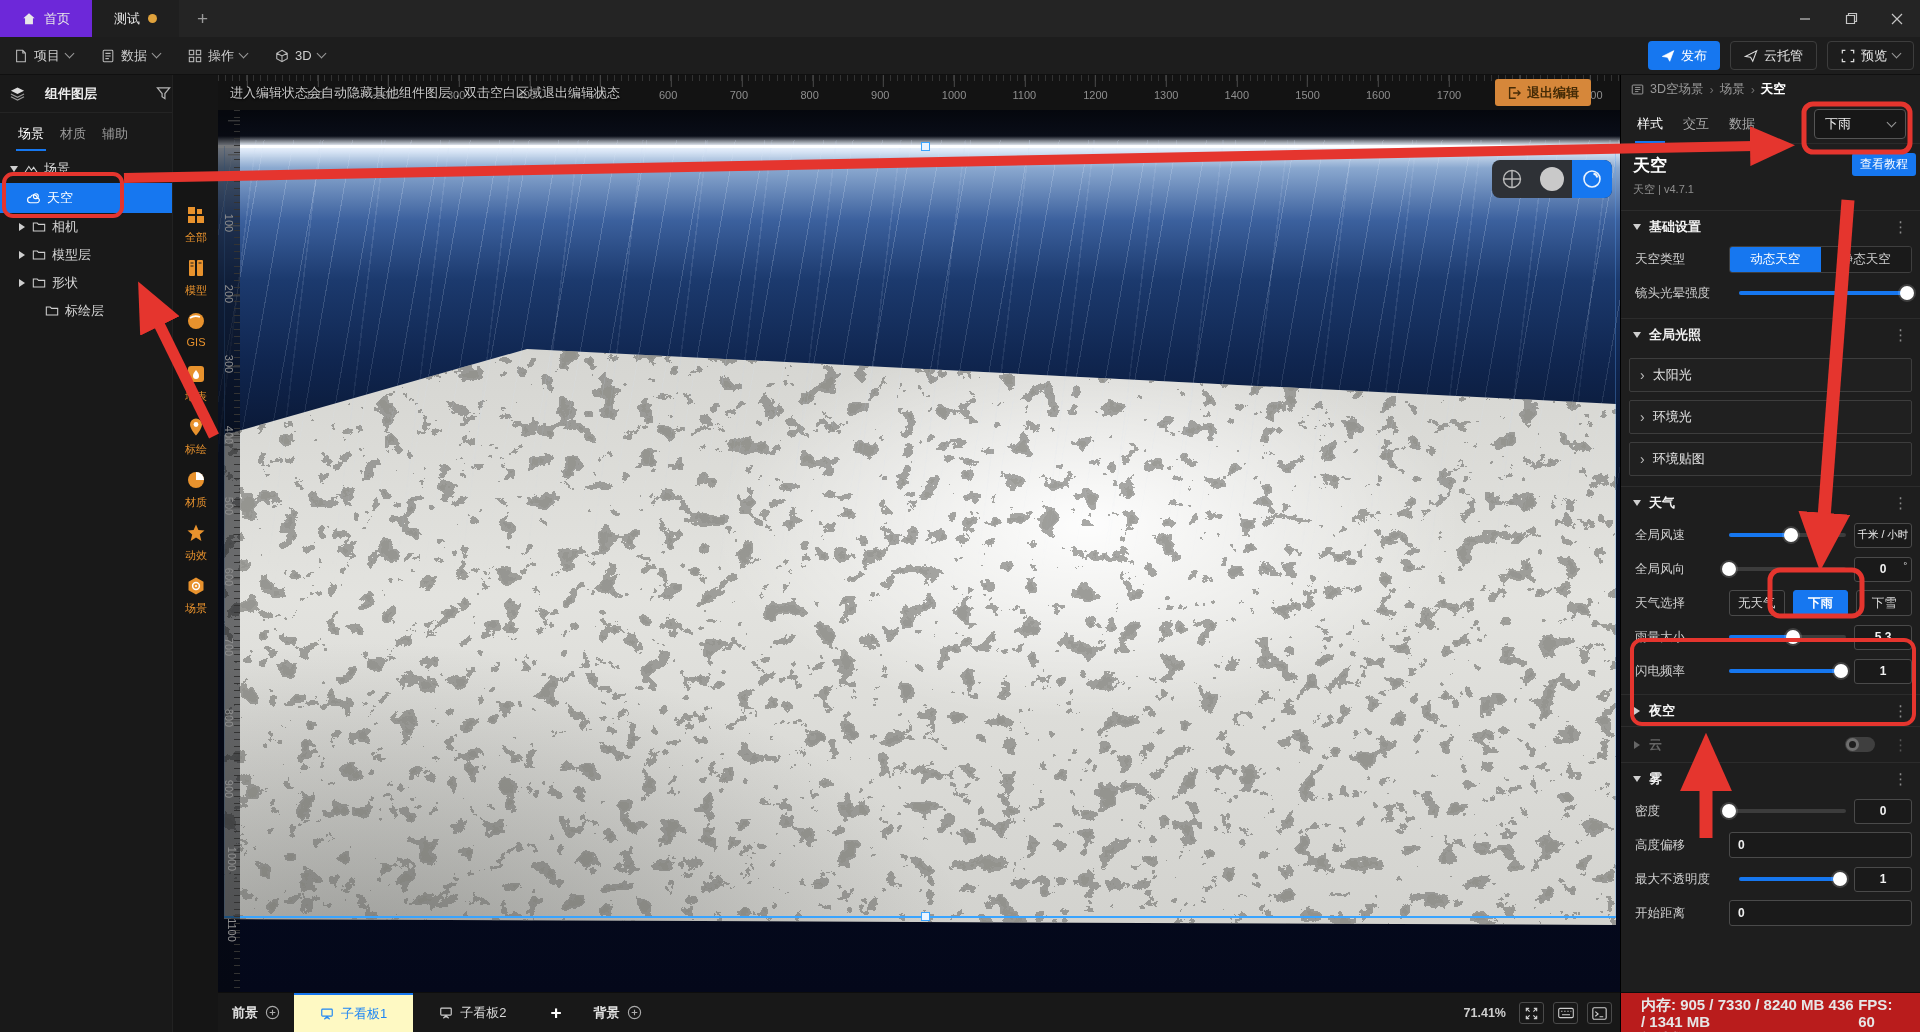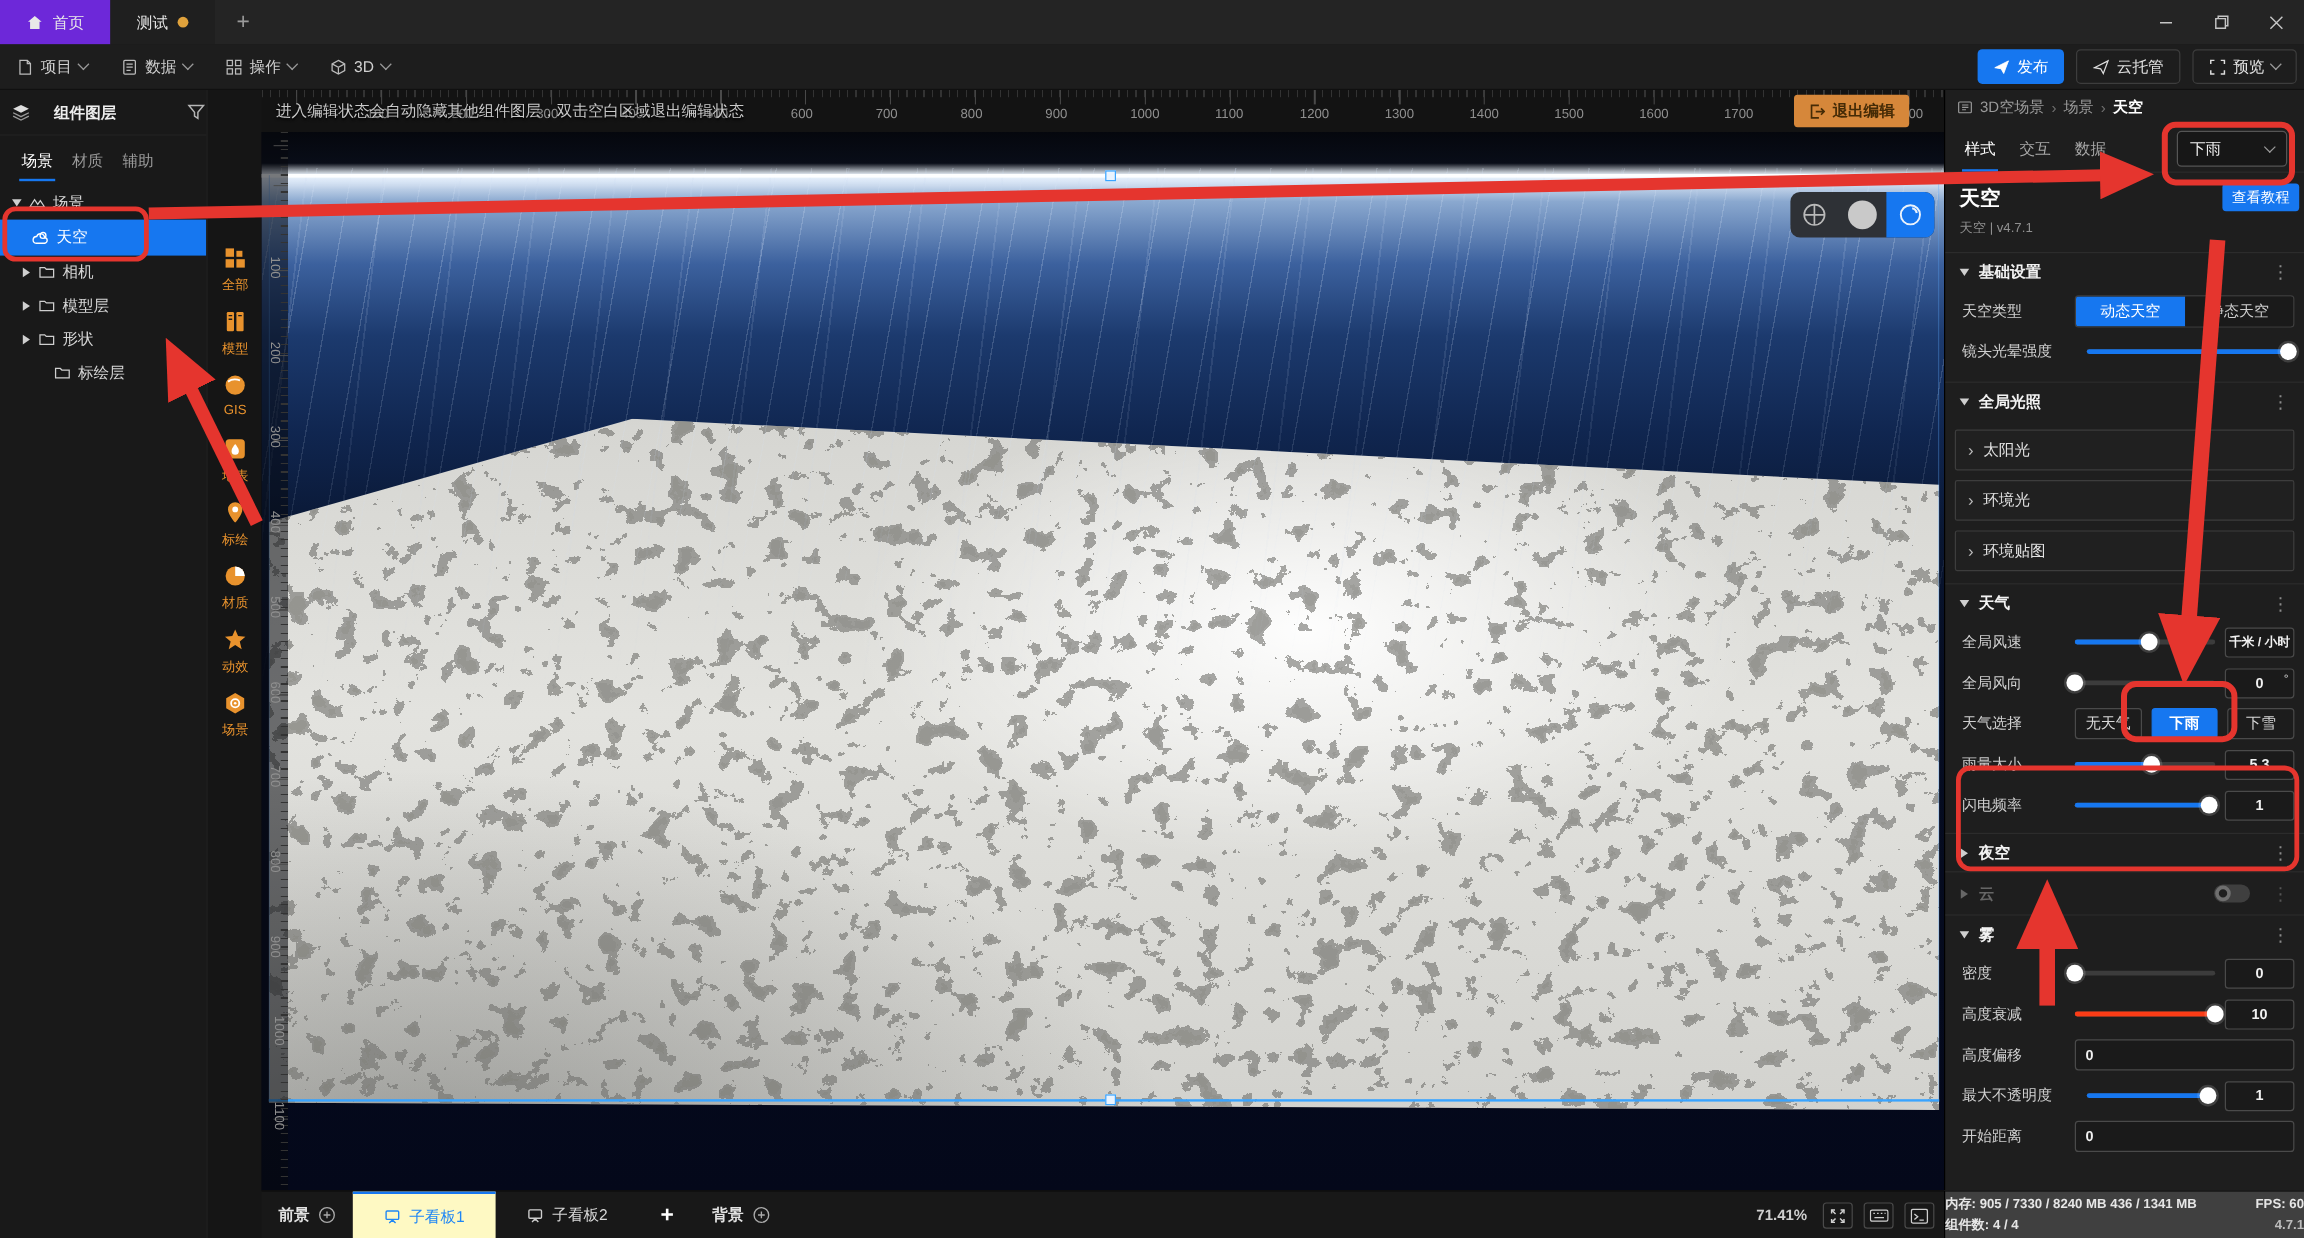--- a/index.html
+++ b/index.html
@@ -128,35 +128,35 @@
   .toggle i{position:absolute;left:1px;top:1px;width:13px;height:13px;border-radius:50%;background:#1e1e1e;border:3px solid #6e6e6e}
   .row{height:34px;display:flex;align-items:center;padding:0 8px 0 14px;gap:8px}
   .rlabel{width:86px;flex:0 0 auto;font-size:12.5px;color:#cfcfcf}
   .rlabel.wide{width:96px}
   .slider{position:relative;flex:1;height:4px;border-radius:2px;background:#3c3c3c}
   .fill{position:absolute;left:0;top:0;bottom:0;border-radius:2px;background:var(--accent_blue)}
   .fill.orange{background:var(--fog_falloff_orange)}
   .knob{position:absolute;right:-7px;top:50%;transform:translateY(-50%);width:14px;height:14px;border-radius:50%;background:#fff;box-shadow:0 0 0 2px rgba(255,255,255,.15)}
   .vbox{flex:0 0 auto;width:58px;height:25px;border:1px solid #4a4a4a;border-radius:3px;background:#1a1a1a;
         display:flex;align-items:center;justify-content:center;font-weight:bold;color:#f2f2f2;font-size:12px;position:relative}
-  .vbox .unit{font-size:10.5px;font-weight:bold}
+  .vbox .unit{font-size:10.5px;font-weight:normal}
   .vbox .deg{position:absolute;right:4px;top:2px;font-size:9px;color:#bbb}
   .seg2{flex:1;height:27px;display:flex;border:1px solid #3f3f3f;border-radius:3px;overflow:hidden}
   .seg2 span{flex:1;display:flex;align-items:center;justify-content:center;color:#cfcfcf;font-size:12.5px;background:#1a1a1a}
   .seg2 span.on{background:var(--accent_blue);color:#fff}
   .wseg{flex:1;display:flex;gap:8px}
   .wseg span{flex:1;height:26px;display:flex;align-items:center;justify-content:center;border:1px solid #4a4a4a;border-radius:3px;background:#1c1c1c;color:#d8d8d8;font-size:12.5px}
   .wseg span.on{background:var(--accent_blue);border-color:var(--accent_blue);color:#fff;font-weight:bold}
   .litem{height:34px;margin:8px 8px 0;border:1px solid #3d3d3d;border-radius:2px;background:#202020;display:flex;align-items:center;gap:8px;padding:0 10px;color:#e2e2e2}
   .litem .arr{color:#bdbdbd;font-size:14px}
   .gap8{height:8px}.gap10{height:10px}.gap6{height:6px}
   .winput{flex:1;height:26px;border:1px solid #4a4a4a;border-radius:3px;background:#1a1a1a;color:#f0f0f0;font-weight:bold;font-size:12px;padding:0 8px;font-family:"Liberation Sans",sans-serif}
 
   
-  .statusinfo{position:absolute;left:1620px;top:992px;width:300px;height:40px;background:#404040;border-top:1px solid #0d0d0d;border-left:1px solid #000;padding:3px 0;font-size:11px;font-weight:bold;color:#e6e6e6}
+  .statusinfo{position:absolute;left:1620px;top:992px;width:300px;height:40px;background:#b91c1c;border-top:1px solid #0d0d0d;border-left:1px solid #000;padding:3px 20px;font-size:15px;font-weight:bold;color:#e6e6e6}
   .sline{display:flex;justify-content:space-between;line-height:17px}
   .sline .ver{color:#bdbdbd}
 
   .annotations{position:absolute;left:0;top:0;width:1920px;height:1032px;pointer-events:none;z-index:60}
 </style>
 </head>
 <body>
 
 <div id="app">
 
@@ -685,29 +685,20 @@
     <div class="row">
       <span class="rlabel">密度</span>
       <div class="slider">
           <div class="fill" style="width: 0%;">
             <div class="knob"></div>
           </div>
         </div>
       <div class="vbox">0</div>
     </div>
     <div class="row">
-      <span class="rlabel">高度衰减</span>
-      <div class="slider">
-          <div class="fill orange" style="width: 100%;">
-            <div class="knob"></div>
-          </div>
-        </div>
-      <div class="vbox">10</div>
-    </div>
-    <div class="row">
       <span class="rlabel">高度偏移</span>
       <input class="winput" value="0" style="">
     </div>
     <div class="row">
       <span class="rlabel wide">最大不透明度</span>
       <div class="slider">
           <div class="fill" style="width: 94%;">
             <div class="knob"></div>
           </div>
         </div>

